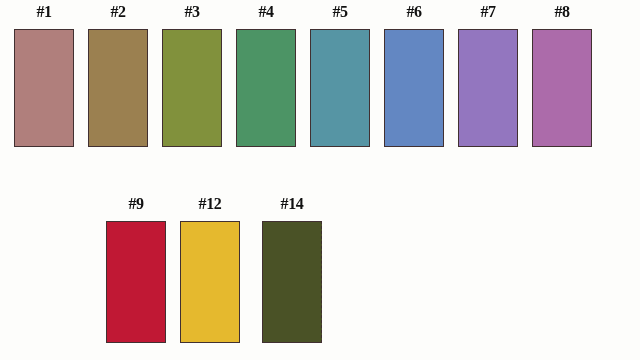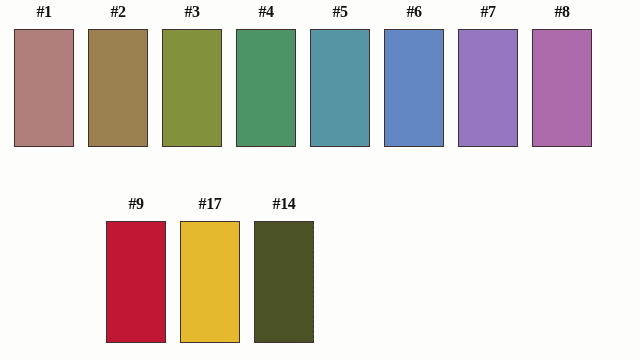--- a/index.html
+++ b/index.html
@@ -62,21 +62,21 @@
     width: 60px;
     height: 118px;
     border: 1px solid #413031;
     box-sizing: border-box;
   }
 
   #row-top .swatch-cell { margin-right: 14px; }
   #row-top .swatch-cell:last-child { margin-right: 0; }
 
   #row-bottom .swatch-cell { margin-right: 14px; }
-  #row-bottom .swatch-cell:last-child { margin-right: 0; }
+  #row-bottom .swatch-cell:last-child { margin-right: 0; margin-left: 8px; }
 
   #row-bottom .swatch-chip {
     width: 60px;
     height: 122px;
   }
 
   
   #row-bottom .swatch-cell:last-child .swatch-chip {
     border-right-style: dashed;
   }
@@ -131,21 +131,21 @@
   </div>
 
   <div class="swatch-row" id="row-bottom">
 
     <div class="swatch-cell">
       <div class="swatch-label">#9</div>
       <div class="swatch-chip" style="background-color: rgb(192, 24, 52); border-color: rgb(65, 48, 49);"></div>
     </div>
 
     <div class="swatch-cell">
-      <div class="swatch-label">#17</div>
+      <div class="swatch-label">#12</div>
       <div class="swatch-chip" style="background-color: rgb(229, 185, 46); border-color: rgb(65, 48, 49);"></div>
     </div>
 
 
 
 
     <div class="swatch-cell">
       <div class="swatch-label">#14</div>
       <div class="swatch-chip" style="background-color: rgb(74, 82, 38); border-color: rgb(65, 48, 49);"></div>
     </div>

